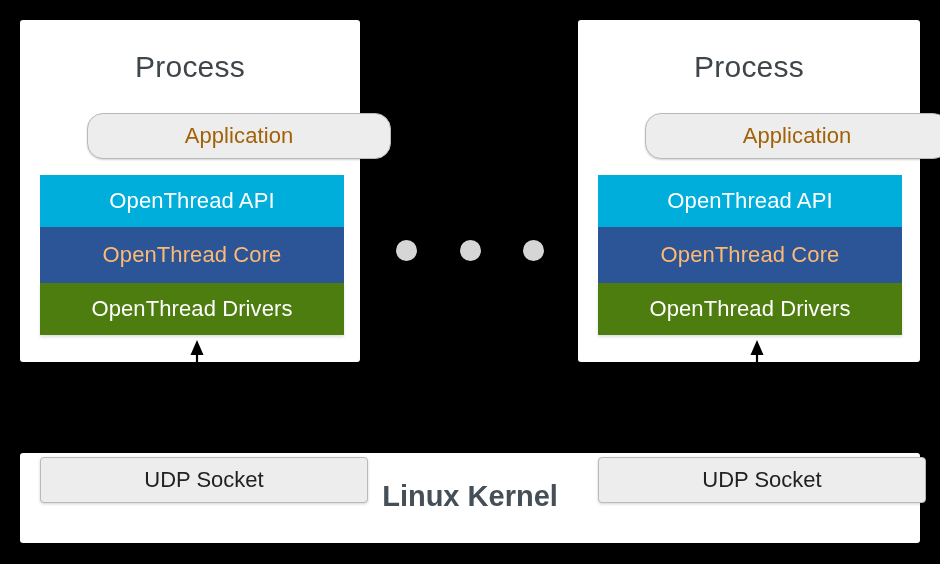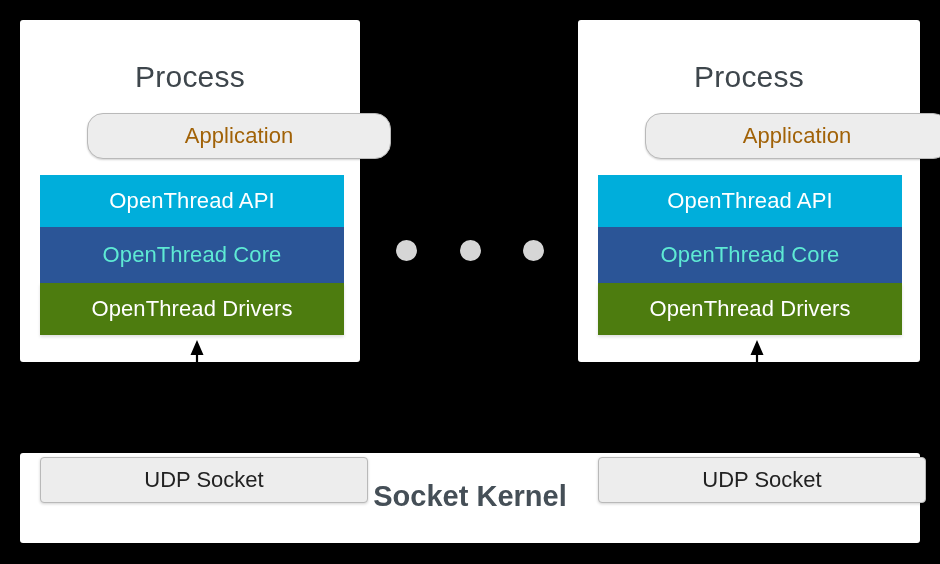--- a/index.html
+++ b/index.html
@@ -22,21 +22,21 @@
     background: #ffffff;
     border-radius: 3px;
   }
   .process-panel-left  { left: 20px;  top: 20px;  width: 340px; height: 342px; }
   .process-panel-right { left: 578px; top: 20px;  width: 342px; height: 342px; }
   .kernel-panel        { left: 20px;  top: 453px; width: 900px; height: 90px; }
 
   
   .process-title {
     position: absolute;
-    top: 40px;
+    top: 30px;
     width: 100%;
     text-align: center;
     font-size: 30px;
     color: #3e464c;
     letter-spacing: 0.2px;
   }
   .kernel-title {
     position: absolute;
     left: 0;
     top: 27px;
@@ -78,21 +78,21 @@
   }
   .layer-api {
     height: 52px;
     background: #00aedb;
     color: #ffffff;
     margin-top: 16px;
   }
   .layer-core {
     height: 56px;
     background: #2b5597;
-    color: #5eead4;
+    color: #fdba74;
   }
   .layer-drivers {
     height: 52px;
     background: #4d7c0f;
     color: #ffffff;
     box-shadow: 0 2px 3px rgba(0,0,0,0.13);
   }
 
   
   .arrow {
@@ -182,18 +182,18 @@
     </div>
 
     <div class="arrow arrow-right">
       <svg width="14" height="44" viewBox="0 0 14 44" xmlns="http://www.w3.org/2000/svg">
         <path d="M7 0 L13.5 15 L8.1 15 L8.1 44 L5.9 44 L5.9 15 L0.5 15 Z" fill="#000000"></path>
       </svg>
     </div>
   </div>
 
   <div class="panel kernel-panel">
-    <div class="kernel-title">Socket Kernel</div>
+    <div class="kernel-title">Linux Kernel</div>
     <div class="udp-box udp-left">UDP Socket</div>
     <div class="udp-box udp-right">UDP Socket</div>
   </div>
 
 </div>
 
 </body></html>

